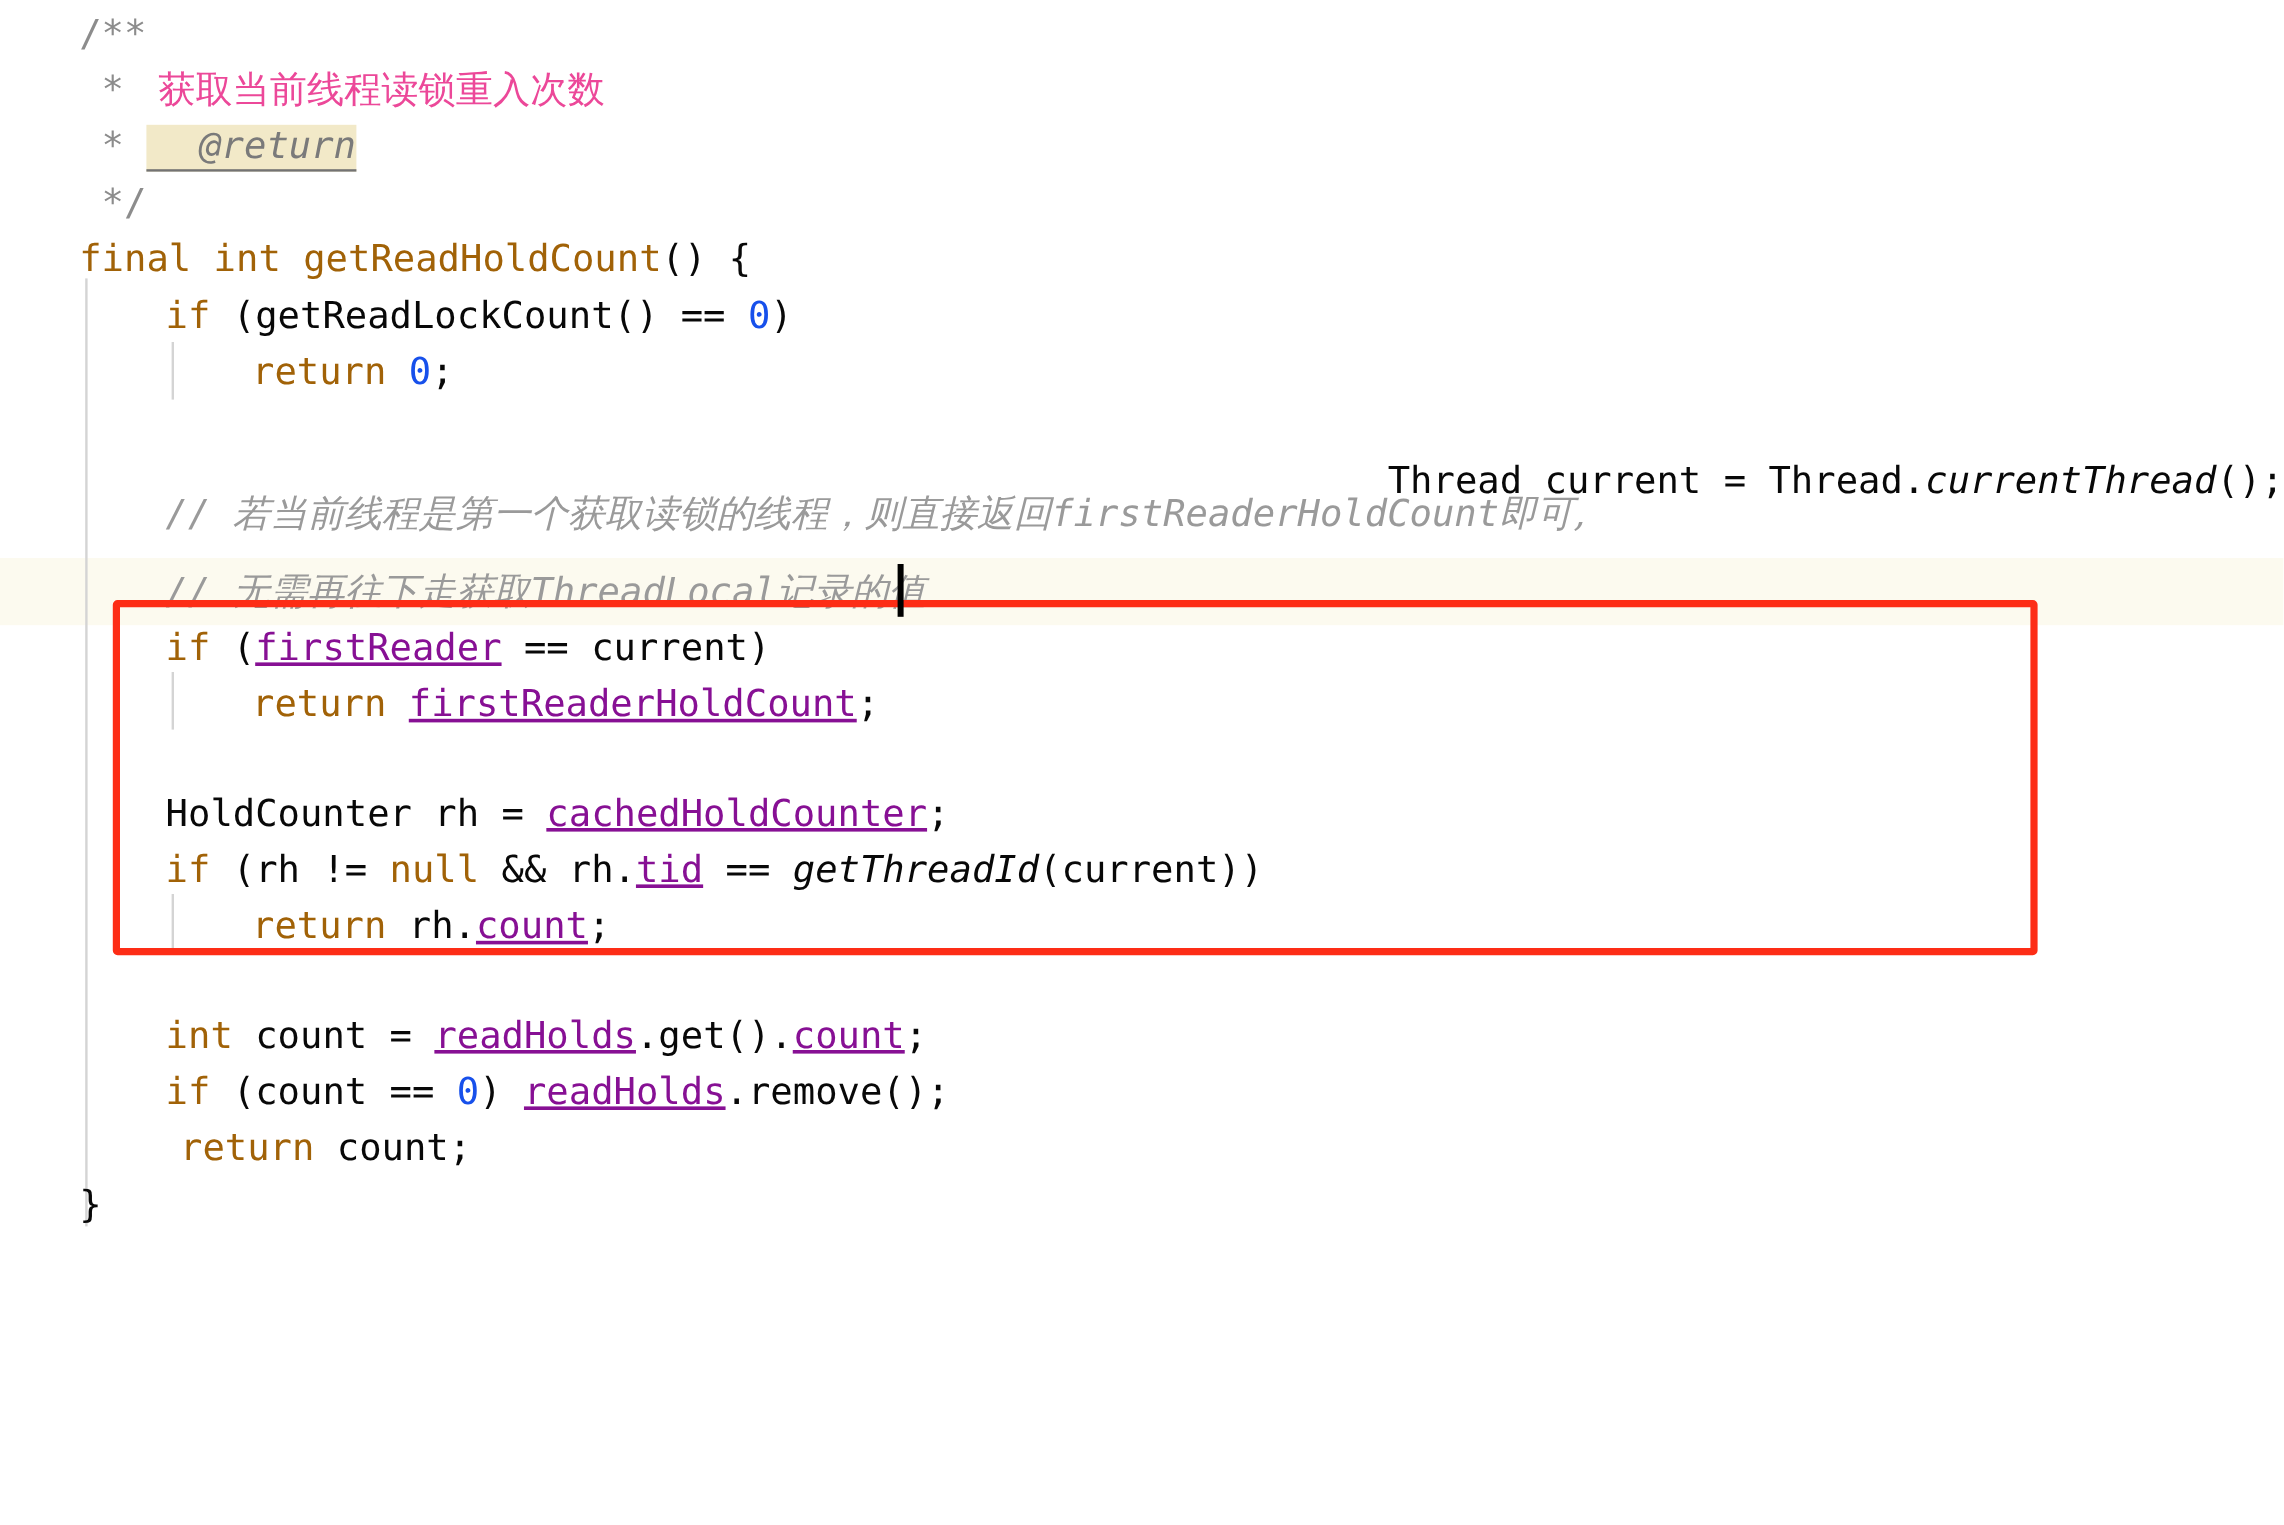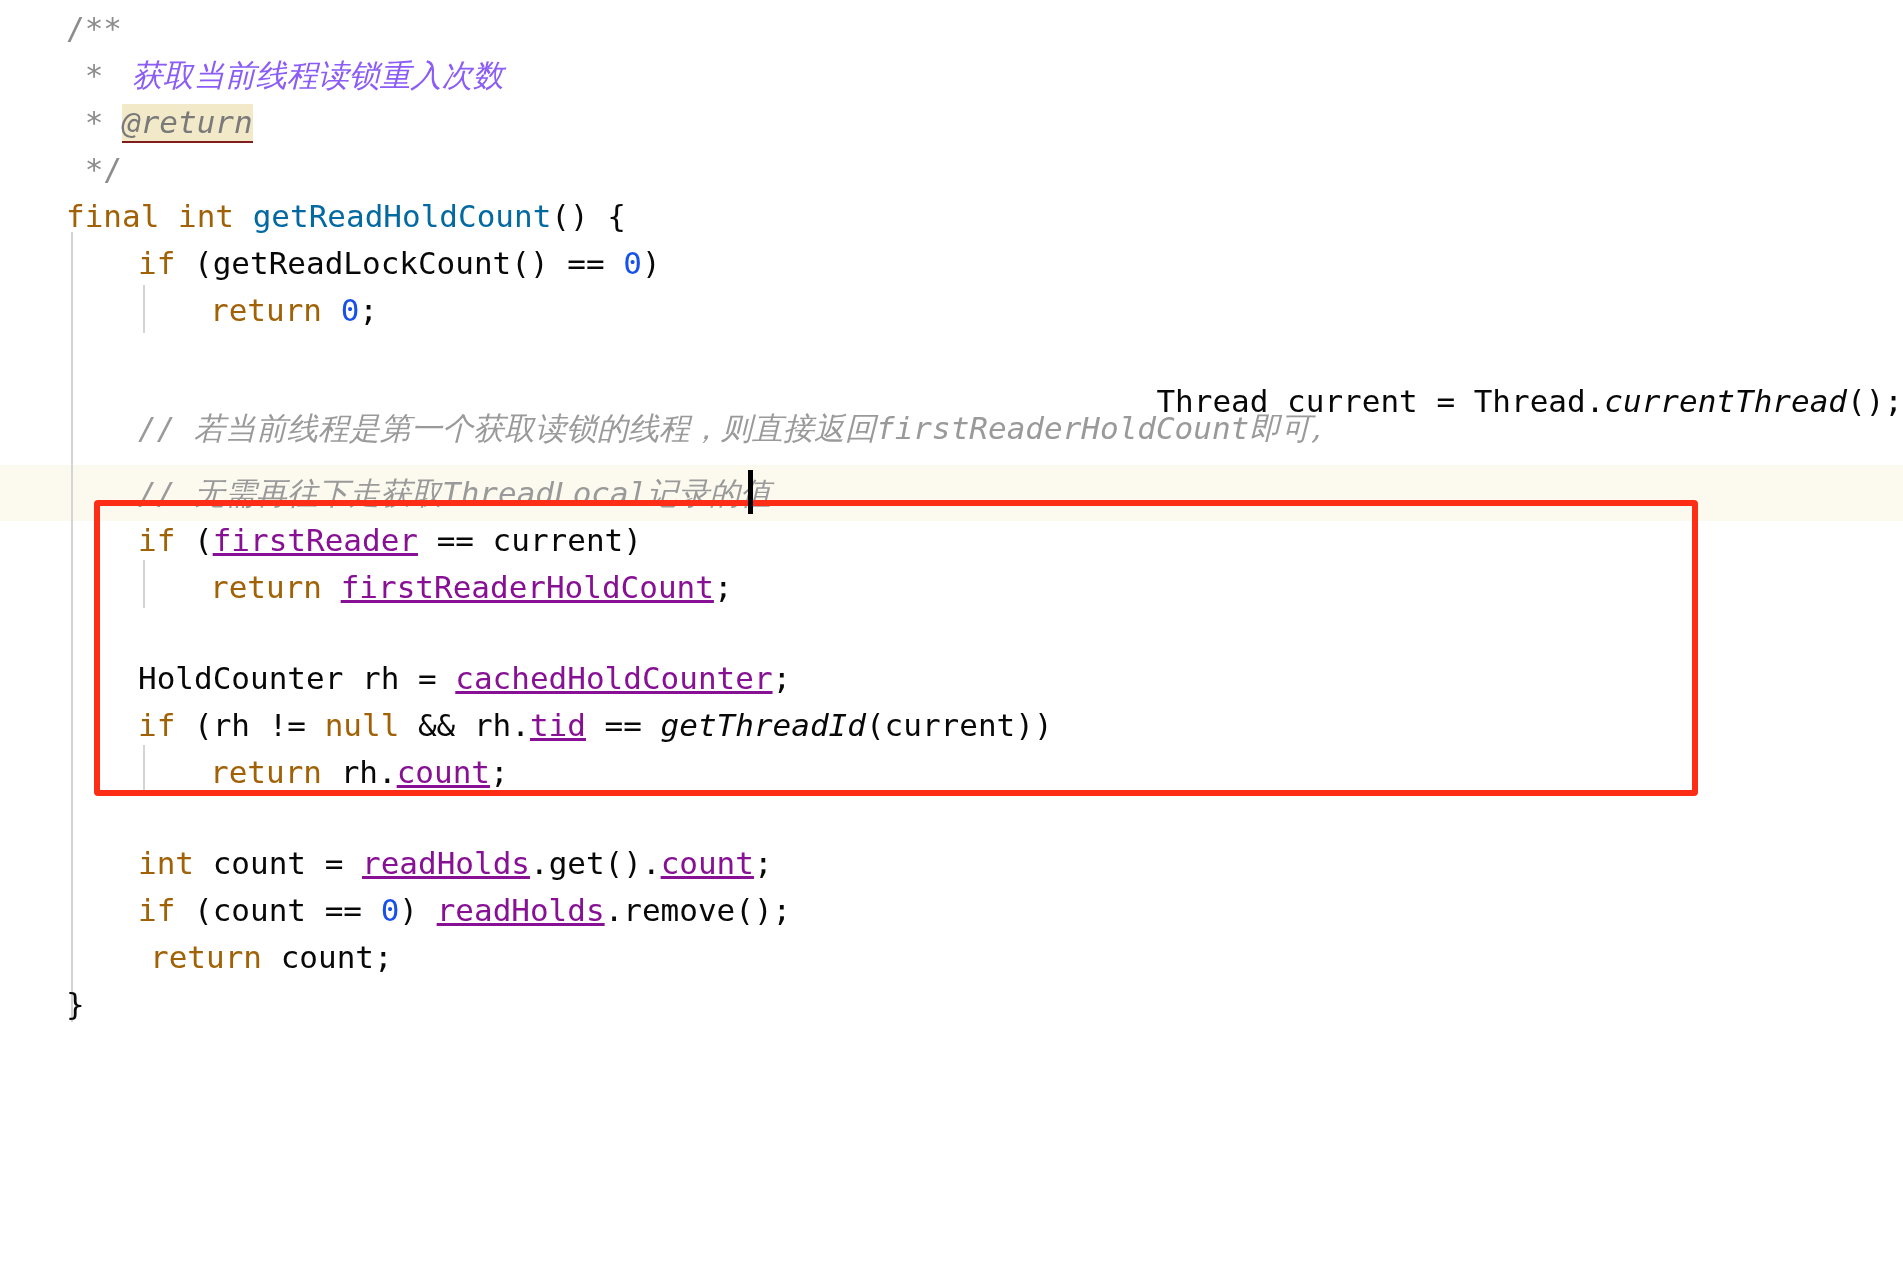--- a/index.html
+++ b/index.html
@@ -52,33 +52,34 @@
     letter-spacing: 0px;
     z-index: 2;
     color: #080808;
   }
   .code-line .ind { display: inline-block; }
 
   
   .kw       { color: #a16207; }
   .num      { color: #1750eb; }
   .field    { color: #871094; text-decoration: underline; }
-  .method   { color: #0369a1; }
+  .method   { color: #a16207; }
   .static   { color: #080808; font-style: italic; }
   .plain    { color: #080808; }
   .doc      { color: #8c8c8c; }
-  .doc-cn   { color: #8b5cf6; font-style: italic; font-family: "DejaVu Serif", "Liberation Serif", serif; }
+  .doc-cn   { color: #ec4899; font-family: "DejaVu Serif", "Liberation Serif", serif; }
   .cmt-cn   { color: #9a9a9a; font-style: italic; font-family: "DejaVu Serif", "Liberation Serif", serif; }
   .cmt-mono { color: #9a9a9a; font-style: italic; font-family: "DejaVu Sans Mono", "Liberation Mono", monospace; }
   .tag-return {
     color: #7a7a7a;
     font-style: italic;
     background: #f2e9c8;
-    border-bottom: 2px solid #7f1d1d;
+    border-bottom: 2px solid #737373;
     padding-bottom: 1px;
+    padding-left: 44px;
   }
 
   
   .annotation-box {
     position: absolute;
     border: 6px solid #fd2d16;
     border-radius: 4px;
     box-sizing: border-box;
     z-index: 5;
     pointer-events: none;

